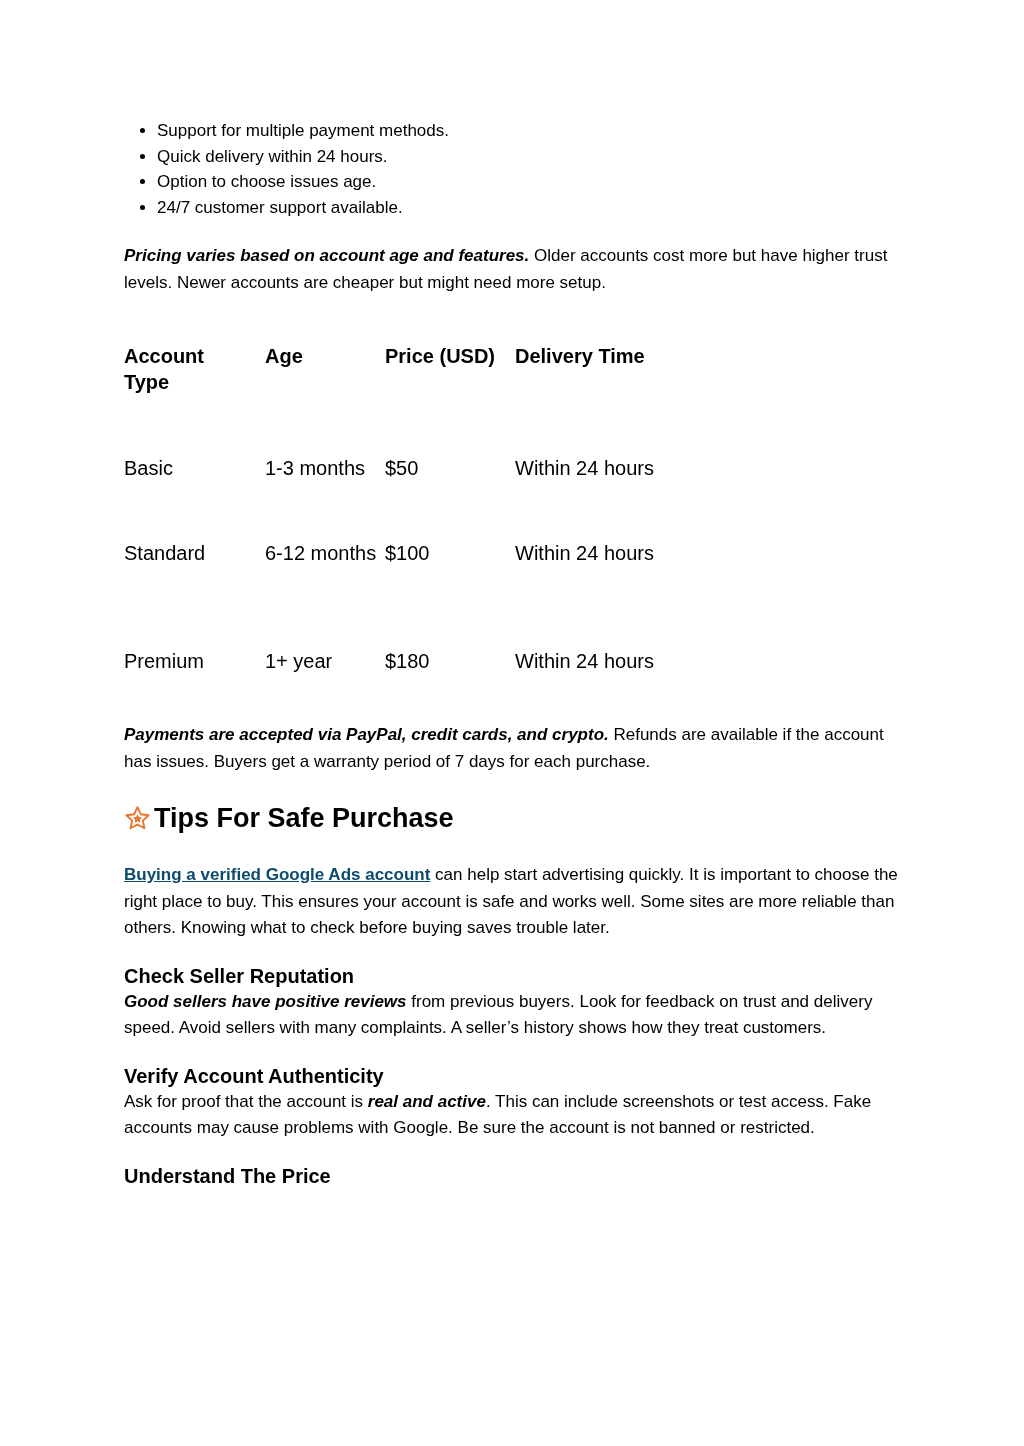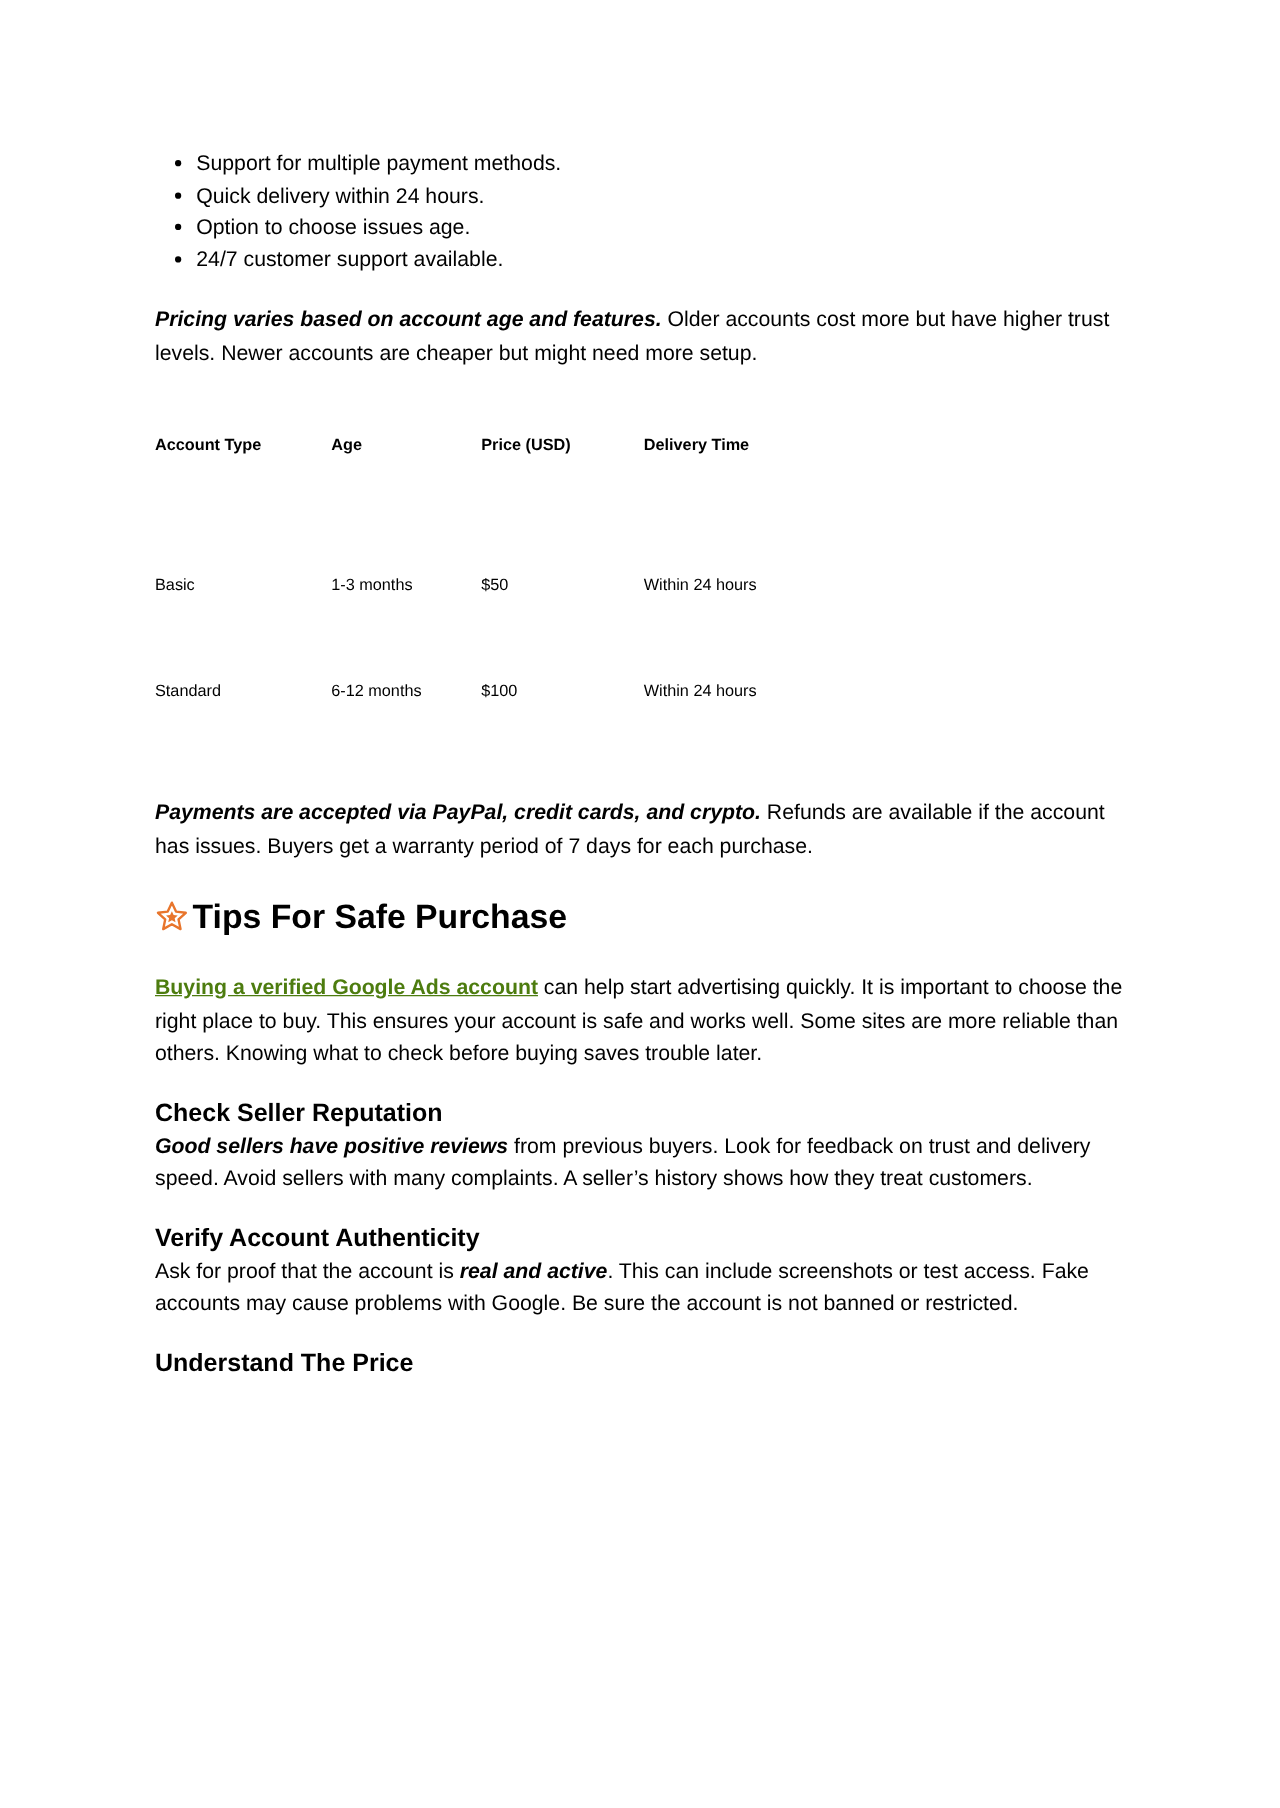--- a/index.html
+++ b/index.html
@@ -30,21 +30,21 @@
     margin: 0;
   }
   #pricing-paragraph { margin-top: 23px; }
   strong { font-weight: bold; font-style: italic; }
 
   table.pricing {
     border-collapse: collapse;
     table-layout: fixed;
     width: 776px;
     margin-top: 34px;
-    font-size: 13px;
+    font-size: 20px;
   }
   table.pricing th, table.pricing td {
     vertical-align: top;
     padding: 13px 0 0 0;
     font-weight: normal;
     text-align: left;
     line-height: 26px;
   }
   col.c1 { width: 141px; }
   col.c2 { width: 120px; }
@@ -72,21 +72,21 @@
     font-size: 27px;
     line-height: 34px;
     font-weight: bold;
     display: flex;
     align-items: center;
     gap: 3px;
   }
   .star-wrap { display: inline-flex; width: 27px; height: 27px; flex: 0 0 auto; }
   #intro-paragraph { margin-top: 27px; }
   a.doc-link {
-    color: #4d7c0f;
+    color: #0c4a6e;
     font-weight: bold;
     text-decoration: underline;
     cursor: pointer;
   }
   h3.sub-heading {
     margin: 21px 0 0 0;
     font-size: 20px;
     line-height: 26px;
     font-weight: bold;
   }
@@ -125,20 +125,26 @@
       <td class="d2">1-3 months</td>
       <td class="d3">$50</td>
       <td class="d4">Within 24 hours</td>
     </tr>
     <tr class="row-standard">
       <td class="d1">Standard</td>
       <td class="d2">6-12 months</td>
       <td class="d3">$100</td>
       <td class="d4">Within 24 hours</td>
     </tr>
+    <tr class="row-premium">
+      <td class="d1">Premium</td>
+      <td class="d2">1+ year</td>
+      <td class="d3">$180</td>
+      <td class="d4">Within 24 hours</td>
+    </tr>
   </tbody>
     </table>
 
   <p class="body-p" id="payments-paragraph"><strong>Payments are accepted via PayPal, credit cards, and crypto.</strong><span> Refunds are available if the account has issues. Buyers get a warranty period of 7 days for each purchase.</span></p>
 
   <h2 class="tips-heading">
     <span class="star-wrap">
       <svg width="27" height="27" viewBox="0 0 24 24" aria-hidden="true">
         <path d="M12 1.9l2.95 6.35 6.95.85-5.15 4.75 1.4 6.85L12 17.3l-6.15 3.4 1.4-6.85L2.1 9.1l6.95-.85z" fill="#ffffff" stroke="#e8752c" stroke-width="1.7" stroke-linejoin="round"></path>
         <path d="M12 1.9l2.95 6.35 6.95.85-5.15 4.75 1.4 6.85L12 17.3l-6.15 3.4 1.4-6.85L2.1 9.1l6.95-.85z" fill="#e8752c" transform="translate(12 12.4) scale(0.42) translate(-12 -12.4)"></path>

